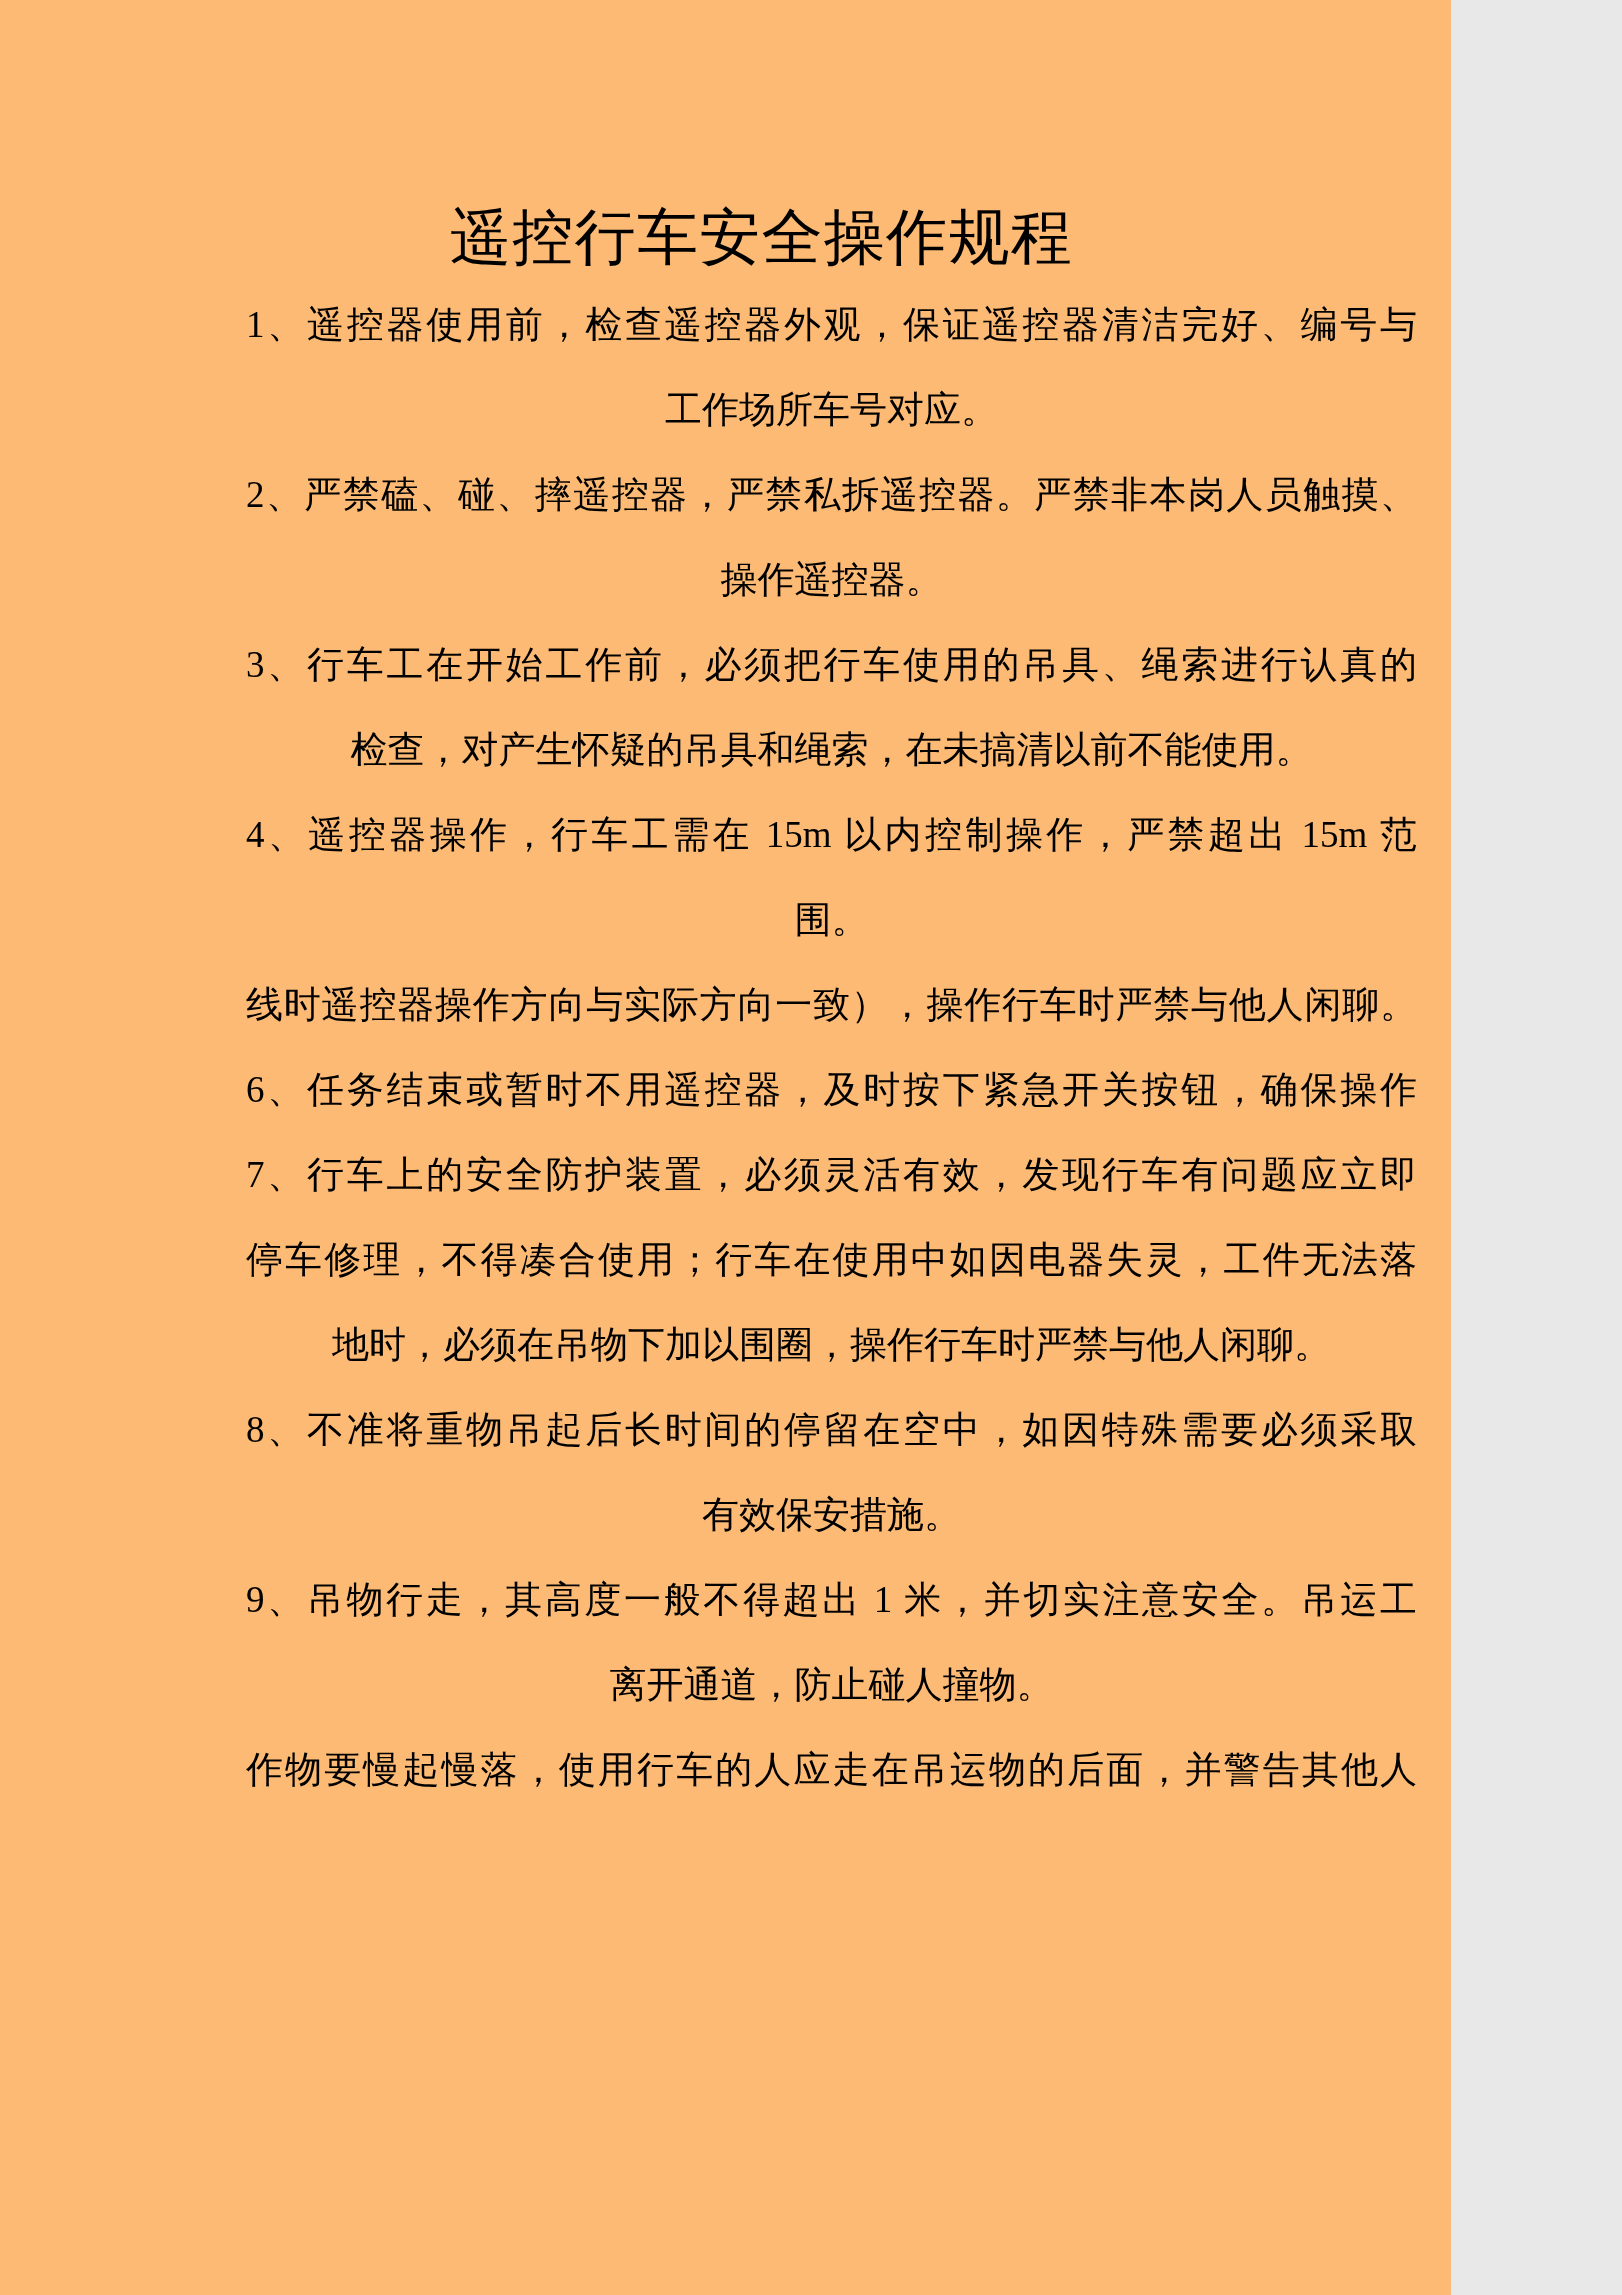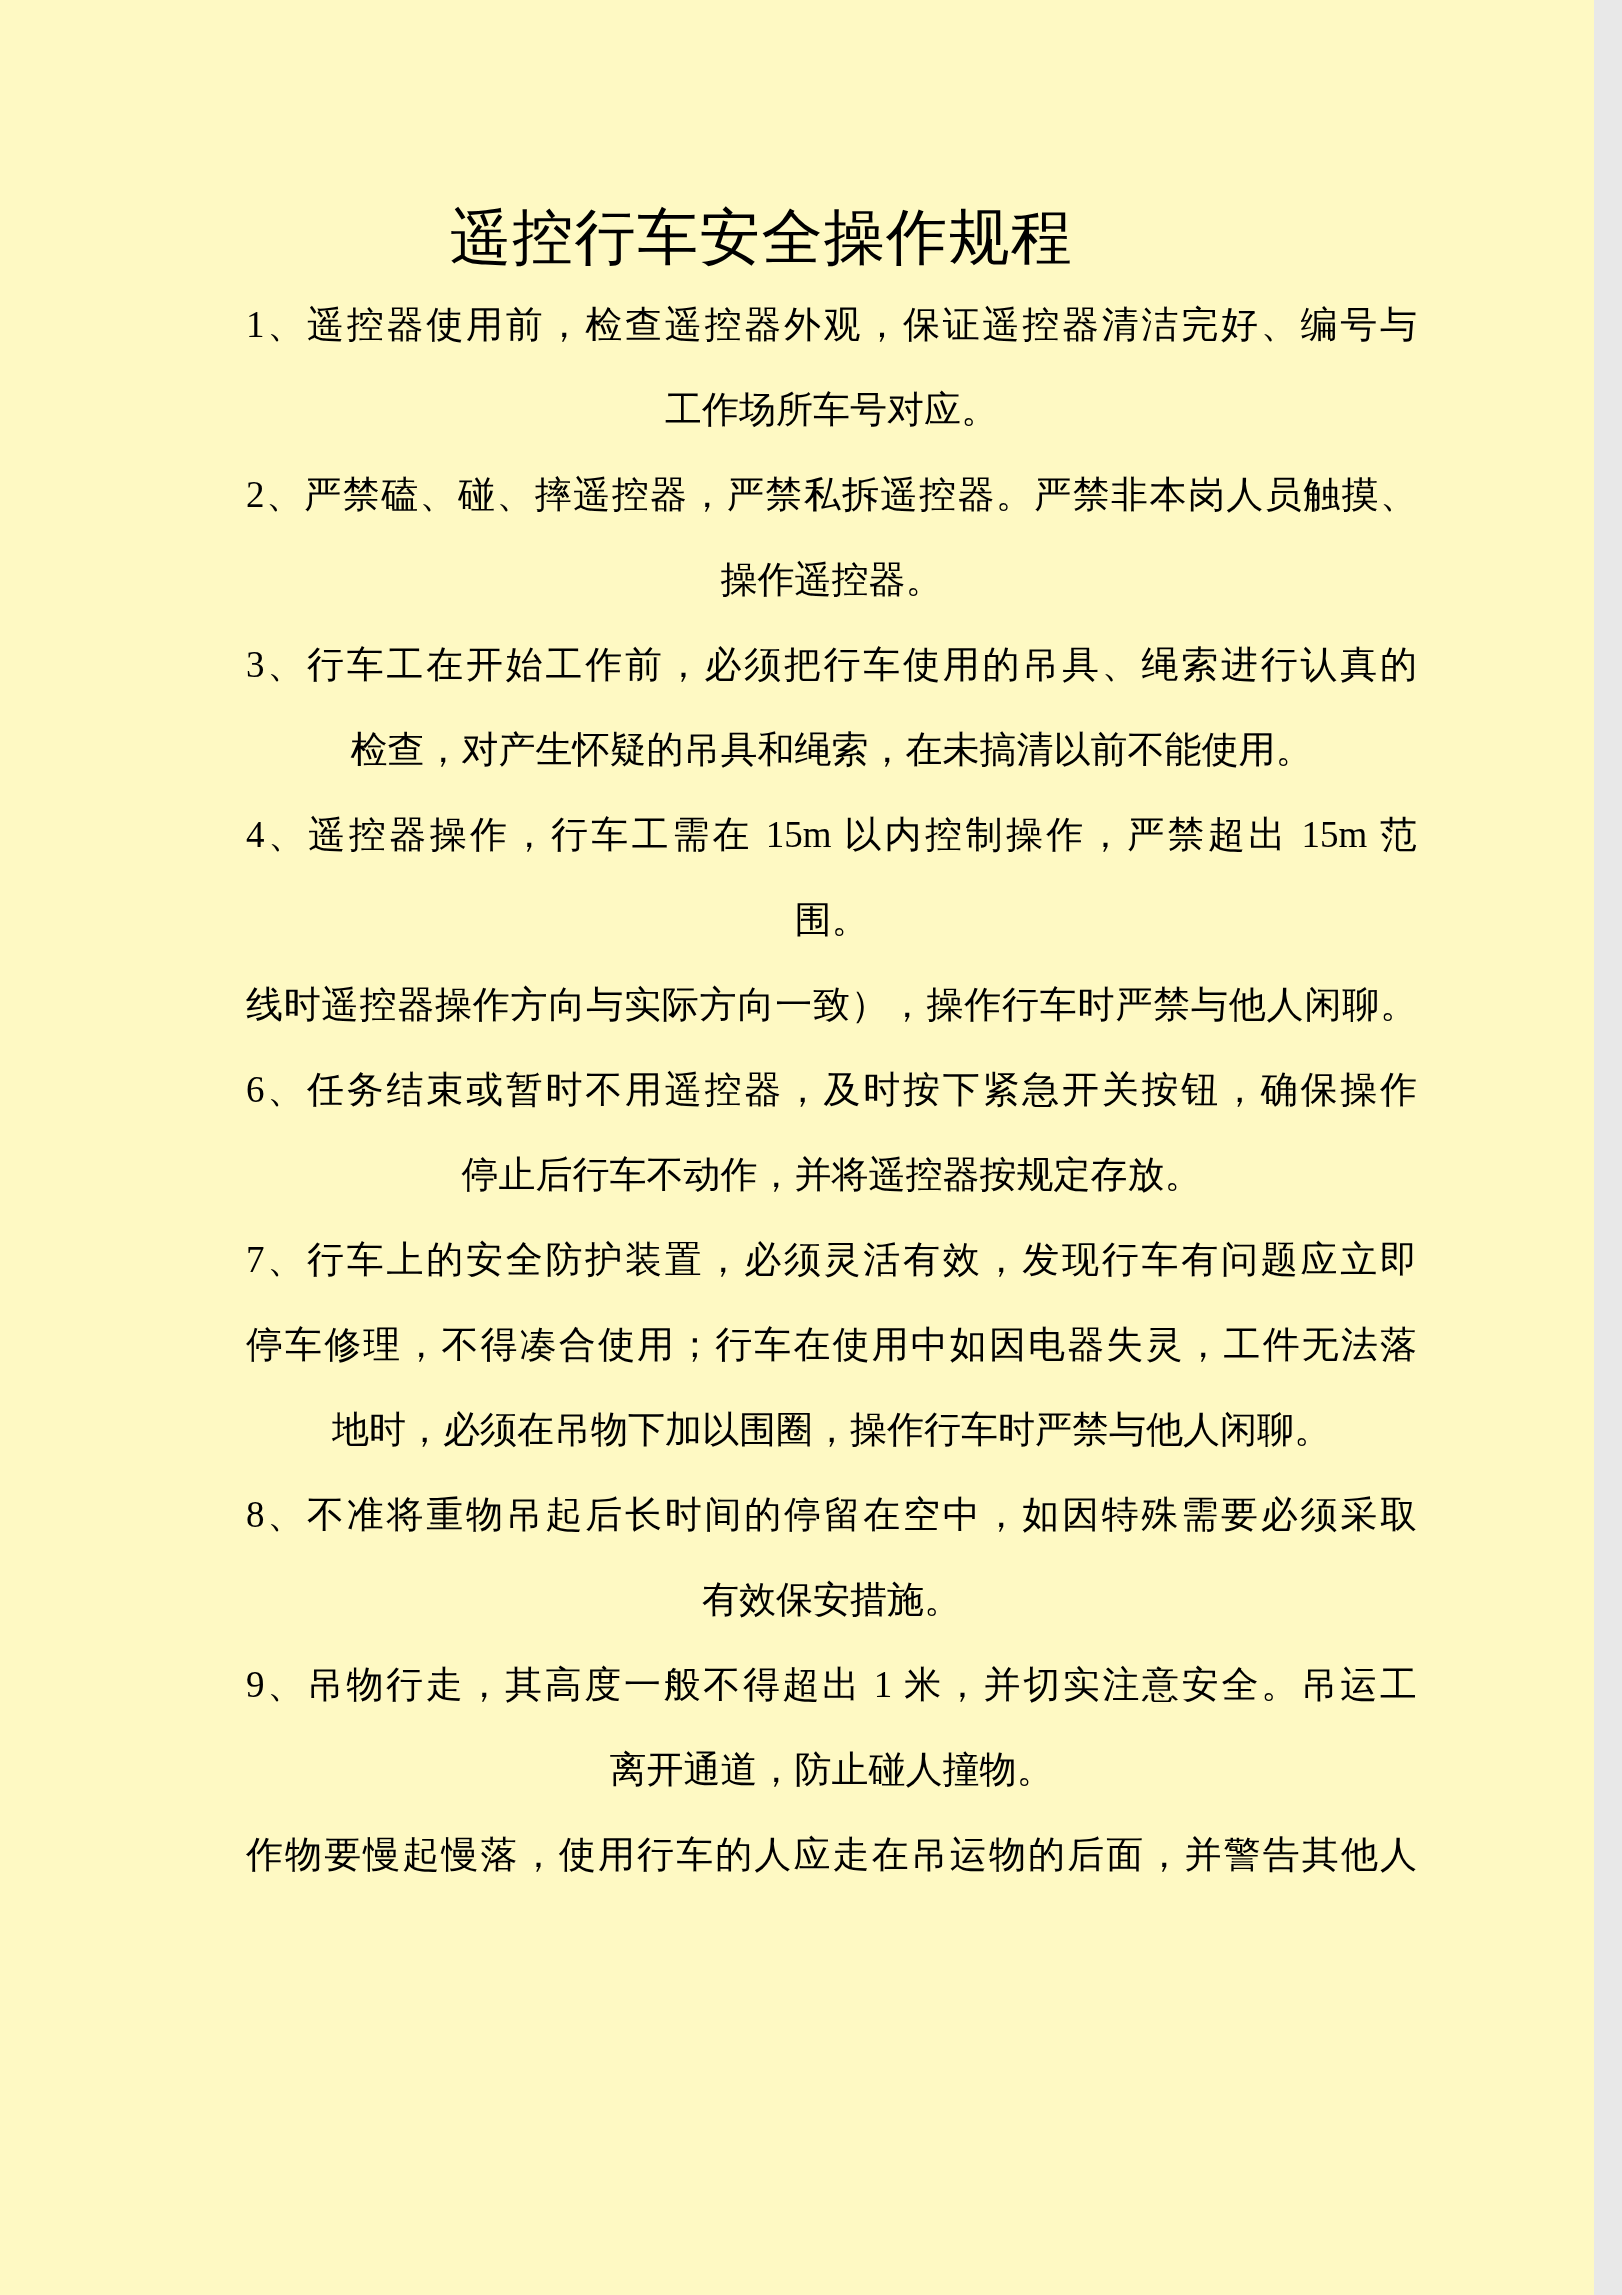--- a/index.html
+++ b/index.html
@@ -2,23 +2,23 @@
 <html style="font-size:10.5px"><head>
 <meta charset="utf-8">
 <style>
   html, body {
     margin: 0;
     padding: 0;
     background: #e8e8e8;
   }
   .page {
     position: relative;
-    width: 1594px;
+    width: 1451px;
     height: 2295px;
-    background: #fef9c3;
+    background: #fdba74;
     overflow: hidden;
     font-family: "Liberation Serif", "DejaVu Serif", serif;
     color: #000000;
   }
   .doc-title {
     position: absolute;
     left: 0;
     top: 175px;
     width: 1623px;
     height: 126px;
@@ -65,21 +65,20 @@
 
     <div class="line j">3、行车工在开始工作前，必须把行车使用的吊具、绳索进行认真的</div>
     <div class="line">检查，对产生怀疑的吊具和绳索，在未搞清以前不能使用。</div>
 
     <div class="line j">4、遥控器操作，行车工需在 15m 以内控制操作，严禁超出 15m 范</div>
     <div class="line">围。</div>
 
     <div class="line j">线时遥控器操作方向与实际方向一致），操作行车时严禁与他人闲聊。</div>
 
     <div class="line j">6、任务结束或暂时不用遥控器，及时按下紧急开关按钮，确保操作</div>
-    <div class="line">停止后行车不动作，并将遥控器按规定存放。</div>
 
     <div class="line j">7、行车上的安全防护装置，必须灵活有效，发现行车有问题应立即</div>
     <div class="line j">停车修理，不得凑合使用；行车在使用中如因电器失灵，工件无法落</div>
     <div class="line">地时，必须在吊物下加以围圈，操作行车时严禁与他人闲聊。</div>
 
     <div class="line j">8、不准将重物吊起后长时间的停留在空中，如因特殊需要必须采取</div>
     <div class="line">有效保安措施。</div>
 
     <div class="line j">9、吊物行走，其高度一般不得超出 1 米，并切实注意安全。吊运工</div>
     <div class="line">离开通道，防止碰人撞物。</div>

